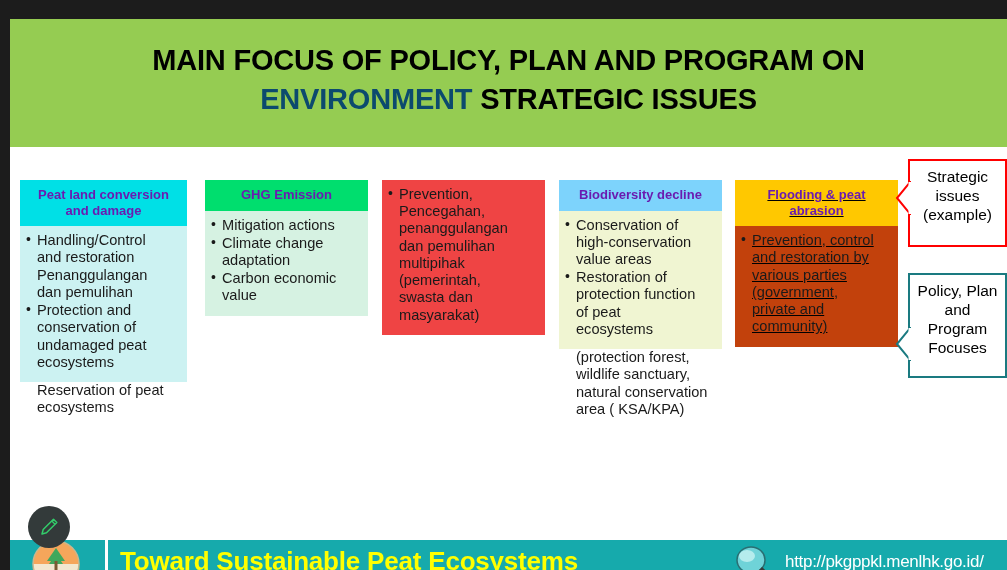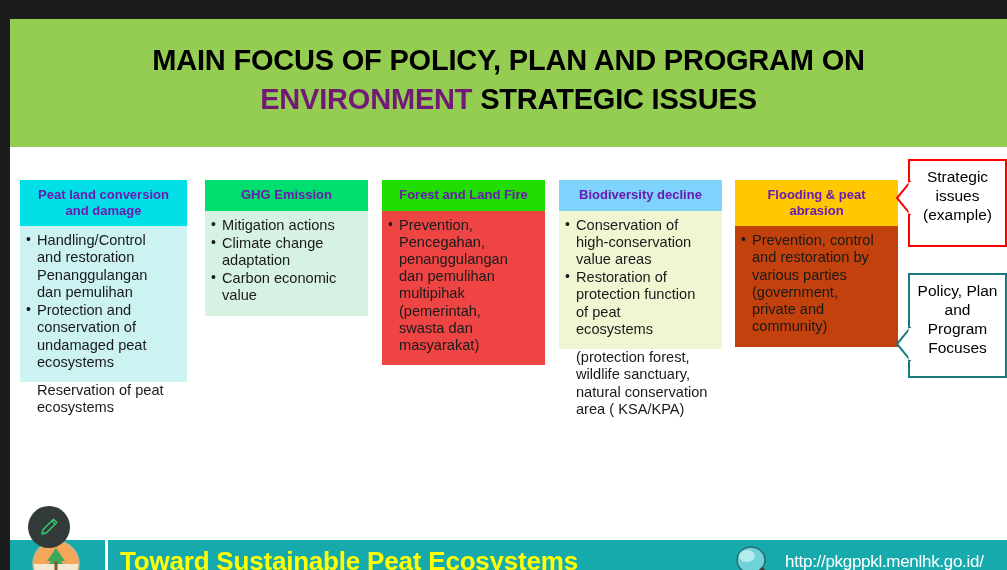--- a/index.html
+++ b/index.html
@@ -28,21 +28,21 @@
     position: absolute;
     left: 0; top: 22px;
     width: 997px;
     text-align: center;
     font-size: 29px;
     font-weight: bold;
     line-height: 1.36;
     color: #000000;
     letter-spacing: -0.2px;
   }
-  #title-text .hl { color: #701a75; }
+  #title-text .hl { color: #0c4a6e; }
 
   
   .card { position: absolute; top: 161px; }
   .card-head {
     width: 100%;
     padding: 7px 6px 8px 6px;
     text-align: center;
     font-size: 13px;
     font-weight: bold;
     line-height: 1.2;
@@ -71,21 +71,21 @@
     font-size: 14.6px;
     line-height: 1.18;
     color: #1a1a1a;
   }
   .card-overflow .plain { padding-left: 11px; }
 
   #card-0 { left: 10px;  width: 167px; }
   #card-1 { left: 195px; width: 163px; }
   #card-2 { left: 372px; width: 163px; }
   #card-3 { left: 549px; width: 163px; }
-  #card-4 { left: 725px; width: 163px; }
+  #card-4 { left: 725px; width: 163px; text-decoration: underline; }
 
   
   .callout {
     position: absolute;
     background: #ffffff;
     text-align: center;
     font-size: 15.5px;
     line-height: 1.22;
     color: #000000;
     padding: 7px 6px;
@@ -181,21 +181,20 @@
       </div>
       <div class="card" id="card-1">
         <div class="card-head" style="background: rgb(0, 222, 110);">GHG Emission</div>
         <div class="card-body" style="background: rgb(214, 242, 226);">
           <div class="li">Mitigation actions</div>
           <div class="li">Climate change adaptation</div>
           <div class="li">Carbon economic value</div>
         </div>
       </div>
       <div class="card" id="card-2">
-        <div class="card-head" style="background: rgb(34, 221, 0);">Forest and Land Fire</div>
         <div class="card-body" style="background: #ef4444;">
           <div class="li">Prevention, Pencegahan, penanggulangan dan pemulihan multipihak (pemerintah, swasta dan masyarakat)</div>
         </div>
       </div>
       <div class="card" id="card-3">
         <div class="card-head" style="background: #7dd3fc;">Biodiversity decline</div>
         <div class="card-body" style="background: rgb(240, 245, 210);">
           <div class="li">Conservation of high-conservation value areas</div>
           <div class="li">Restoration of protection function of peat ecosystems</div>
         </div>

